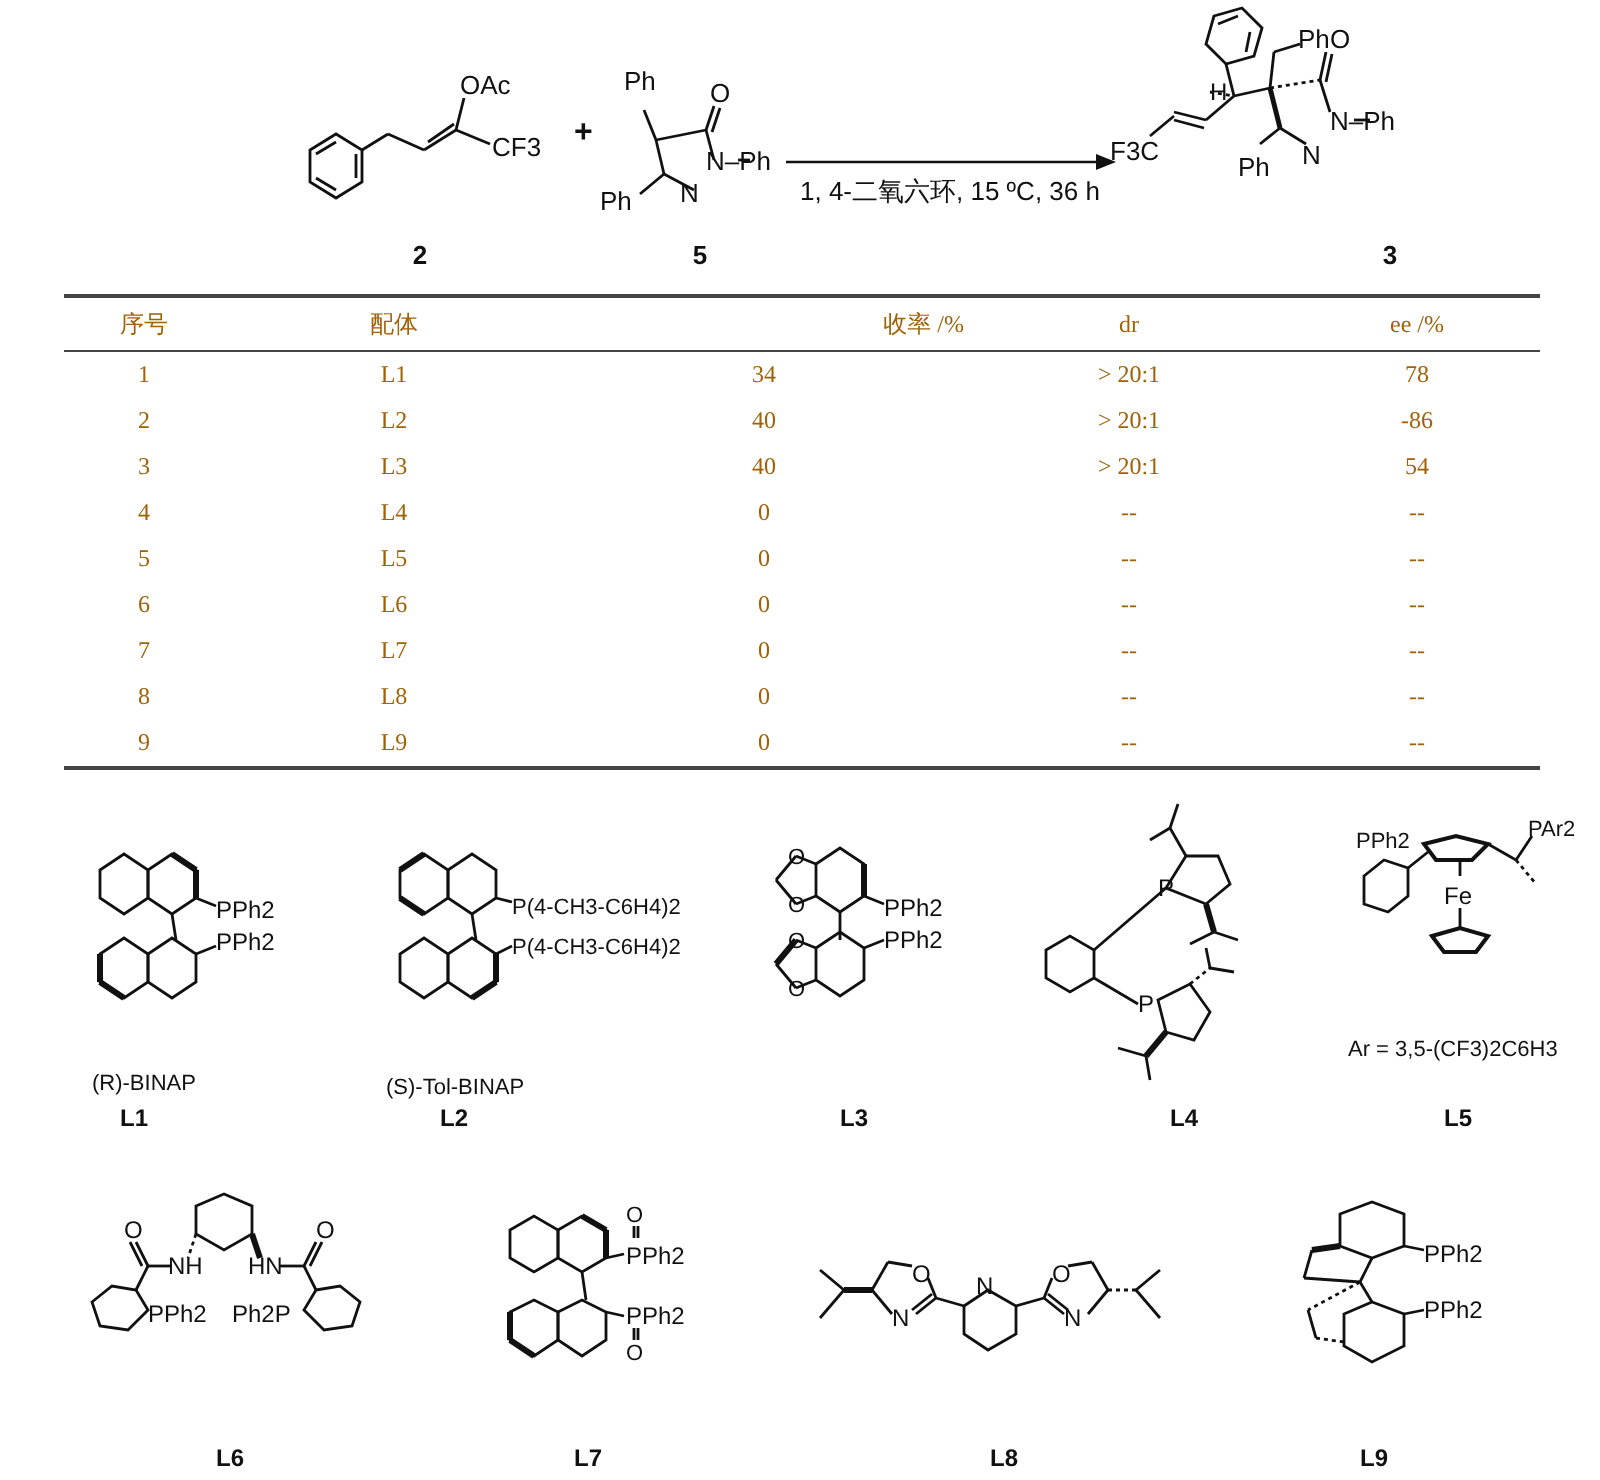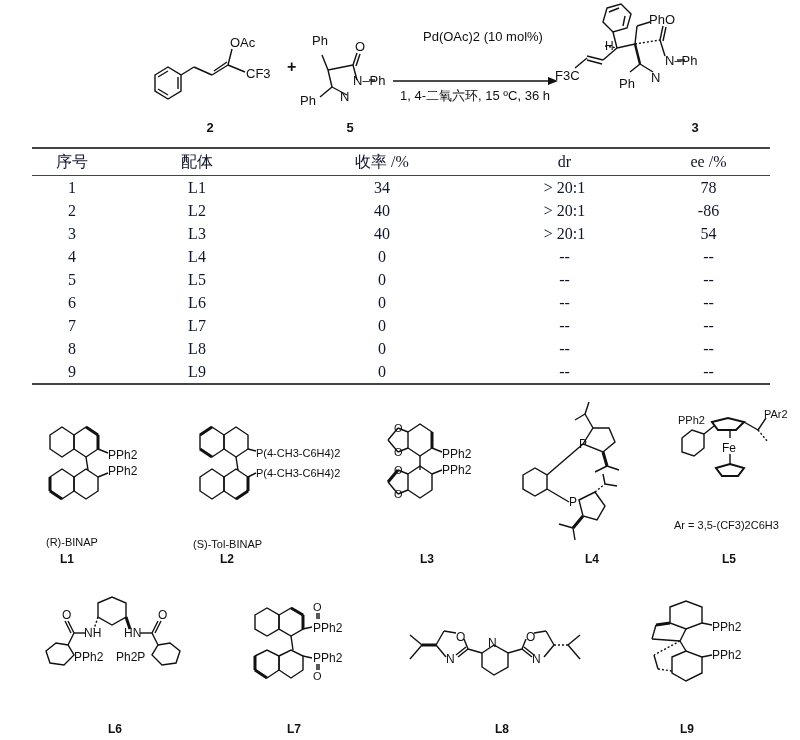--- a/index.html
+++ b/index.html
@@ -3,26 +3,26 @@
 <meta charset="utf-8">
 <style>
   html, body { margin:0; padding:0; background:#ffffff; }
   body { width:800px; height:740px; position:relative; overflow:hidden; color:#111; font-family:"Liberation Sans", sans-serif; }
   .abs { position:absolute; }
   svg { overflow:visible; }
   .chem text { font-family:"Liberation Sans", sans-serif; fill:#111; }
   .serif { font-family:"Liberation Serif", "DejaVu Serif", serif; }
   .cond { font-family:"Liberation Sans", sans-serif; font-size:13px; text-align:center; line-height:15px; color:#111; }
   .label-bold { font-family:"Liberation Sans", sans-serif; font-weight:bold; font-size:13px; text-align:center; }
-  table.res { position:absolute; left:32px; top:147px; width:738px; border-collapse:collapse; font-family:"Liberation Serif", serif; font-size:16px; color:#0f172a; }
+  table.res { position:absolute; left:32px; top:147px; width:738px; border-collapse:collapse; font-family:"Liberation Serif", serif; font-size:12px; color:#a16207; }
   table.res thead tr { border-top:2px solid #444; border-bottom:1.5px solid #444; }
   table.res tbody tr:last-child { border-bottom:2px solid #444; }
   table.res th { font-weight:normal; height:26px; padding:0; }
   table.res td { height:23px; padding:0; text-align:center; }
-  .c1 { width:80px; } .c2 { width:170px; } .c3 { width:200px; } .c4 { width:165px; } .c5 { width:123px; }
+  .c1 { width:80px; } .c2 { width:170px; } .c3 { width:200px;text-align:right; } .c4 { width:165px; } .c5 { width:123px; }
   .lig-name { position:absolute; font-size:11px; font-family:"Liberation Sans", sans-serif; }
   .lig-id { position:absolute; font-size:12px; font-weight:bold; font-family:"Liberation Sans", sans-serif; }
 </style>
 </head>
 <body>
 
 <div>
 
   <svg class="abs chem" style="left:140px;top:25px" width="150" height="80" viewBox="0 0 150 80">
     <g stroke="#111" stroke-width="1.4" fill="none">
@@ -58,21 +58,20 @@
     </g>
     <text x="17" y="20" font-size="13">Ph</text>
     <text x="60" y="26" font-size="13">O</text>
     <text x="58" y="60" font-size="13">N–Ph</text>
     <text x="5" y="80" font-size="13">Ph</text>
     <text x="45" y="76" font-size="13">N</text>
   </svg>
   <div class="abs label-bold" style="left:340px;top:120px;width:20px">5</div>
 
   <div class="abs cond" style="left:398px;top:29px;width:170px">
-    <div>Pd(OAc)2 (10 mol%)</div>
   </div>
   <svg class="abs" style="left:393px;top:76px" width="165" height="10">
     <line x1="0" y1="5" x2="155" y2="5" stroke="#111" stroke-width="1.3"></line>
     <polygon points="155,1 165,5 155,9" fill="#111"></polygon>
   </svg>
   <div class="abs cond serif" style="left:385px;top:88px;width:180px;font-size:13px">1, 4-二氧六环, 15 ºC, 36 h</div>
 
   <svg class="abs chem" style="left:565px;top:0px" width="190" height="115" viewBox="0 0 190 115">
     <g stroke="#111" stroke-width="1.4" fill="none">
       <polygon points="42,8 56,4 66,14 62,28 48,32 38,22"></polygon>

